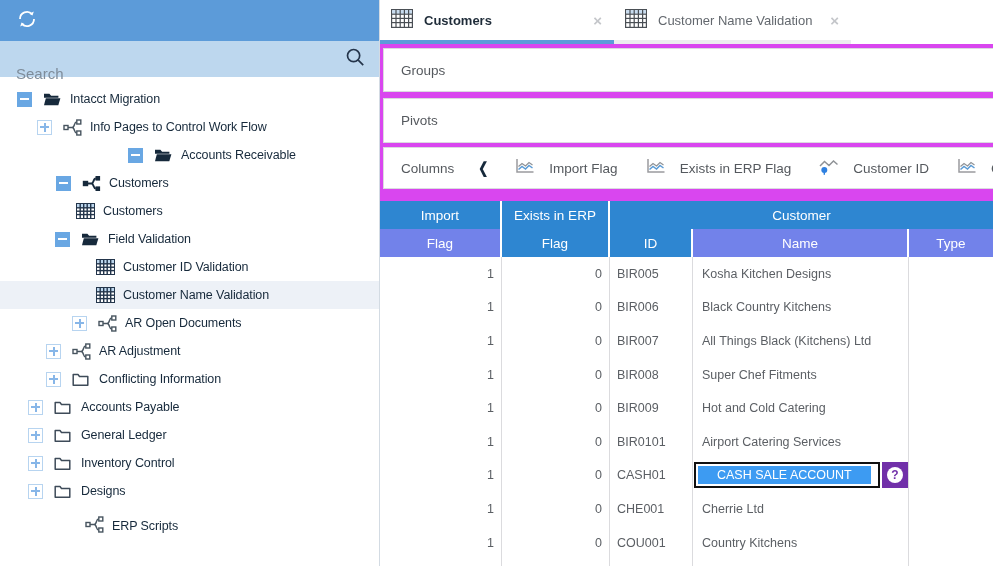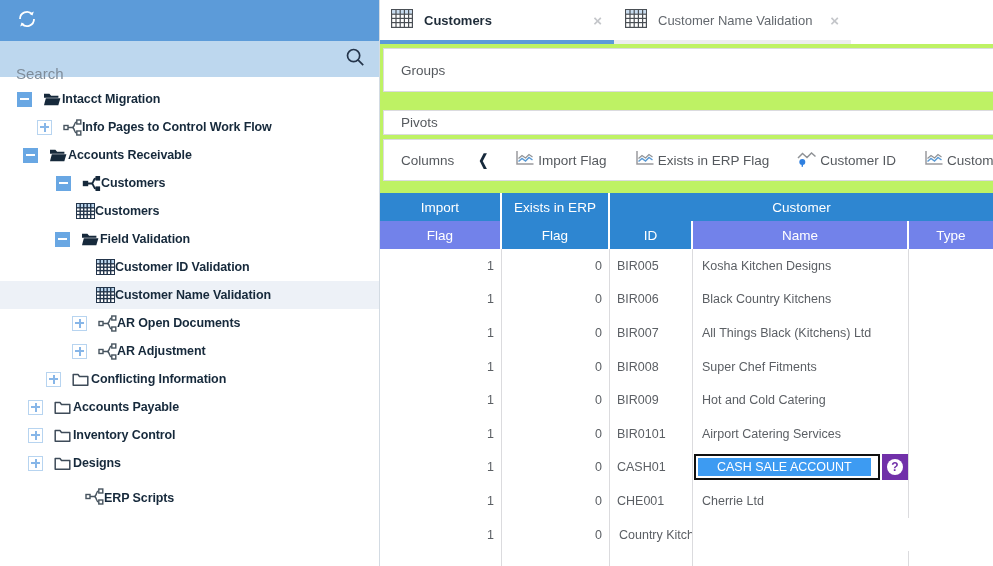--- a/index.html
+++ b/index.html
@@ -22,39 +22,39 @@
   .tree-row { height: 28px; display: flex; align-items: center; cursor: default; }
   .tree-row.selected { background: #EDF1F7; }
   .tg { flex: none; width: 15px; height: 15px; position: relative; }
   .tg.minus { background: var(--toggle-blue); }
   .tg.minus::after { content: ""; position: absolute; left: 3px; top: 6.5px; width: 9px; height: 2px; background: #fff; }
   .tg.plus { background: #fff; border: 1px solid #B7D4F0; }
   .tg.plus::before { content: ""; position: absolute; left: 2px; top: 5.5px; width: 9px; height: 2px; background: #87B6E8; }
   .tg.plus::after  { content: ""; position: absolute; left: 5.5px; top: 2px; width: 2px; height: 9px; background: #87B6E8; }
   .tree-icon { flex: none; width: 20px; margin-left: 10px; display: flex; align-items: center; justify-content: center; }
   .tree-icon.no-toggle { margin-left: 0; }
-  .tree-label { font-size: 12.5px; font-weight: 700; color: var(--tree-text); letter-spacing: -0.1px; white-space: nowrap; }
+  .tree-label { margin-left: 8px; font-size: 12.5px; font-weight: 400; color: var(--tree-text); letter-spacing: -0.1px; white-space: nowrap; }
 
   
   .main { flex: 1; display: flex; flex-direction: column; min-width: 0; }
   .tabbar { height: 44px; background: #fff; display: flex; }
   .tab { display: flex; align-items: center; padding: 0 12px 0 11px; border-bottom: 4px solid transparent; }
   .tab.active { width: 234px; border-bottom-color: var(--tab-underline); }
   .tab.inactive { width: 237px; border-bottom-color: #ECEDEF; }
   .tab-label { margin-left: 11px; font-size: 13px; color: #63686E; white-space: nowrap; }
   .tab.active .tab-label { font-weight: 700; color: #1E2B38; }
   .tab-close { margin-left: auto; color: #C4C6CA; font-size: 15px; font-weight: 700; line-height: 1; }
 
-  .workspace { flex: 1; background: #bef264; display: flex; flex-direction: column; overflow: hidden; }
+  .workspace { flex: 1; background: #d946ef; display: flex; flex-direction: column; overflow: hidden; }
   .bar { margin: 4px 0 0 3px; height: 44px; background: #fff; border: 1px solid #DBDBDF; border-right: none; display: flex; align-items: center; padding-left: 17px; font-size: 13.5px; color: #55595E; }
-  .bar.pivots { margin-top: 18px; height: 25px; }
+  .bar.pivots { margin-top: 6px; height: 45px; }
   .bar.columns { margin-top: 4px; height: 42px; }
   .col-chevron { margin-left: 24px; font-size: 12px; color: #16293B; font-weight: 700; transform: scaleY(1.25); }
   .chips { display: flex; align-items: center; margin-left: 26px; gap: 27px; }
-  .chip { display: flex; align-items: center; gap: 3px; font-size: 13.5px; color: #55595E; white-space: nowrap; }
+  .chip { display: flex; align-items: center; gap: 14px; font-size: 13.5px; color: #55595E; white-space: nowrap; }
 
   
   .grid-table { flex: 1; margin-top: 12px; background: #fff; display: flex; flex-direction: column; min-height: 0; }
   .hrow, .trow { display: grid; grid-template-columns: 122px 108px 83px 216px 1fr; }
   .hrow { height: 28px; }
   .hcell { display: flex; align-items: center; justify-content: center; color: #fff; font-size: 13.5px; }
   .hcell.blue { background: var(--th-blue); }
   .hcell.indigo { background: var(--th-indigo); }
   .hcell.sep { border-right: 2px solid #fff; }
   .hcell.span3 { grid-column: span 3; }
@@ -127,21 +127,21 @@
               <g fill="none" stroke="#47545F" stroke-width="1.4">
                 <path d="M5 8.5 H9 M9 8.5 C12 8.5 10.8 3 13.6 3 M9 8.5 C12 8.5 10.8 14 13.6 14"></path>
                 <rect x="1" y="6.5" width="4" height="4" fill="#fff"></rect>
                 <rect x="13.8" y="1" width="4" height="4" fill="#fff"></rect>
                 <rect x="13.8" y="12" width="4" height="4" fill="#fff"></rect>
               </g>
             </svg>
           </span>
           <span class="tree-label">Info Pages to Control Work Flow</span>
         </div>
-        <div class="tree-row" style="padding-left: 23px;">
+        <div class="tree-row" style="padding-left: 45px; justify-content: center;">
           <span class="tg minus"></span>
           <span class="tree-icon">
             <svg width="18" height="15" viewBox="0 0 18 15">
               <path d="M1 1.8 h5.4 l1.7 1.9 h7.3 v2 H1 Z" fill="#16293B"></path>
               <path d="M1 13.2 L2.8 6.2 H17.4 L15.3 13.2 Z" fill="#16293B"></path>
             </svg>
           </span>
           <span class="tree-label">Accounts Receivable</span>
         </div>
         <div class="tree-row" style="padding-left: 56px;">
@@ -229,21 +229,21 @@
               <g fill="none" stroke="#47545F" stroke-width="1.4">
                 <path d="M5 8.5 H9 M9 8.5 C12 8.5 10.8 3 13.6 3 M9 8.5 C12 8.5 10.8 14 13.6 14"></path>
                 <rect x="1" y="6.5" width="4" height="4" fill="#fff"></rect>
                 <rect x="13.8" y="1" width="4" height="4" fill="#fff"></rect>
                 <rect x="13.8" y="12" width="4" height="4" fill="#fff"></rect>
               </g>
             </svg>
           </span>
           <span class="tree-label">AR Open Documents</span>
         </div>
-        <div class="tree-row" style="padding-left: 72px;">
+        <div class="tree-row" style="padding-left: 46px;">
           <span class="tg plus"></span>
           <span class="tree-icon">
             <svg width="19" height="17" viewBox="0 0 19 17">
               <g fill="none" stroke="#47545F" stroke-width="1.4">
                 <path d="M5 8.5 H9 M9 8.5 C12 8.5 10.8 3 13.6 3 M9 8.5 C12 8.5 10.8 14 13.6 14"></path>
                 <rect x="1" y="6.5" width="4" height="4" fill="#fff"></rect>
                 <rect x="13.8" y="1" width="4" height="4" fill="#fff"></rect>
                 <rect x="13.8" y="12" width="4" height="4" fill="#fff"></rect>
               </g>
             </svg>
@@ -260,20 +260,29 @@
           <span class="tree-label">Conflicting Information</span>
         </div>
         <div class="tree-row" style="padding-left: 28px;">
           <span class="tg plus"></span>
           <span class="tree-icon">
             <svg width="18" height="15" viewBox="0 0 18 15">
               <path d="M1.2 2.6 h4.8 l1.5 1.8 h8.3 V13.2 H1.2 Z" fill="none" stroke="#3E4B59" stroke-width="1.5" stroke-linejoin="round"></path>
             </svg>
           </span>
           <span class="tree-label">Accounts Payable</span>
+        </div>
+        <div class="tree-row" style="padding-left: 28px;">
+          <span class="tg plus"></span>
+          <span class="tree-icon">
+            <svg width="18" height="15" viewBox="0 0 18 15">
+              <path d="M1.2 2.6 h4.8 l1.5 1.8 h8.3 V13.2 H1.2 Z" fill="none" stroke="#3E4B59" stroke-width="1.5" stroke-linejoin="round"></path>
+            </svg>
+          </span>
+          <span class="tree-label">General Ledger</span>
         </div>
         <div class="tree-row" style="padding-left: 28px;">
           <span class="tg plus"></span>
           <span class="tree-icon">
             <svg width="18" height="15" viewBox="0 0 18 15">
               <path d="M1.2 2.6 h4.8 l1.5 1.8 h8.3 V13.2 H1.2 Z" fill="none" stroke="#3E4B59" stroke-width="1.5" stroke-linejoin="round"></path>
             </svg>
           </span>
           <span class="tree-label">Inventory Control</span>
         </div>
@@ -461,20 +470,21 @@
             <div class="trow">
               <div class="td num b">1</div>
               <div class="td num b">0</div>
               <div class="td id b">CHE001</div>
               <div class="td name b">Cherrie Ltd</div>
               <div class="td type"></div>
             </div>
             <div class="trow">
               <div class="td num b">1</div>
               <div class="td num b">0</div>
+              <div class="td id b">COU001</div>
               <div class="td name b">Country Kitchens</div>
               <div class="td type"></div>
             </div>
             <div class="trow filler">
               <div class="td b"></div>
               <div class="td b"></div>
               <div class="td b"></div>
               <div class="td b"></div>
               <div class="td "></div>
             </div>

